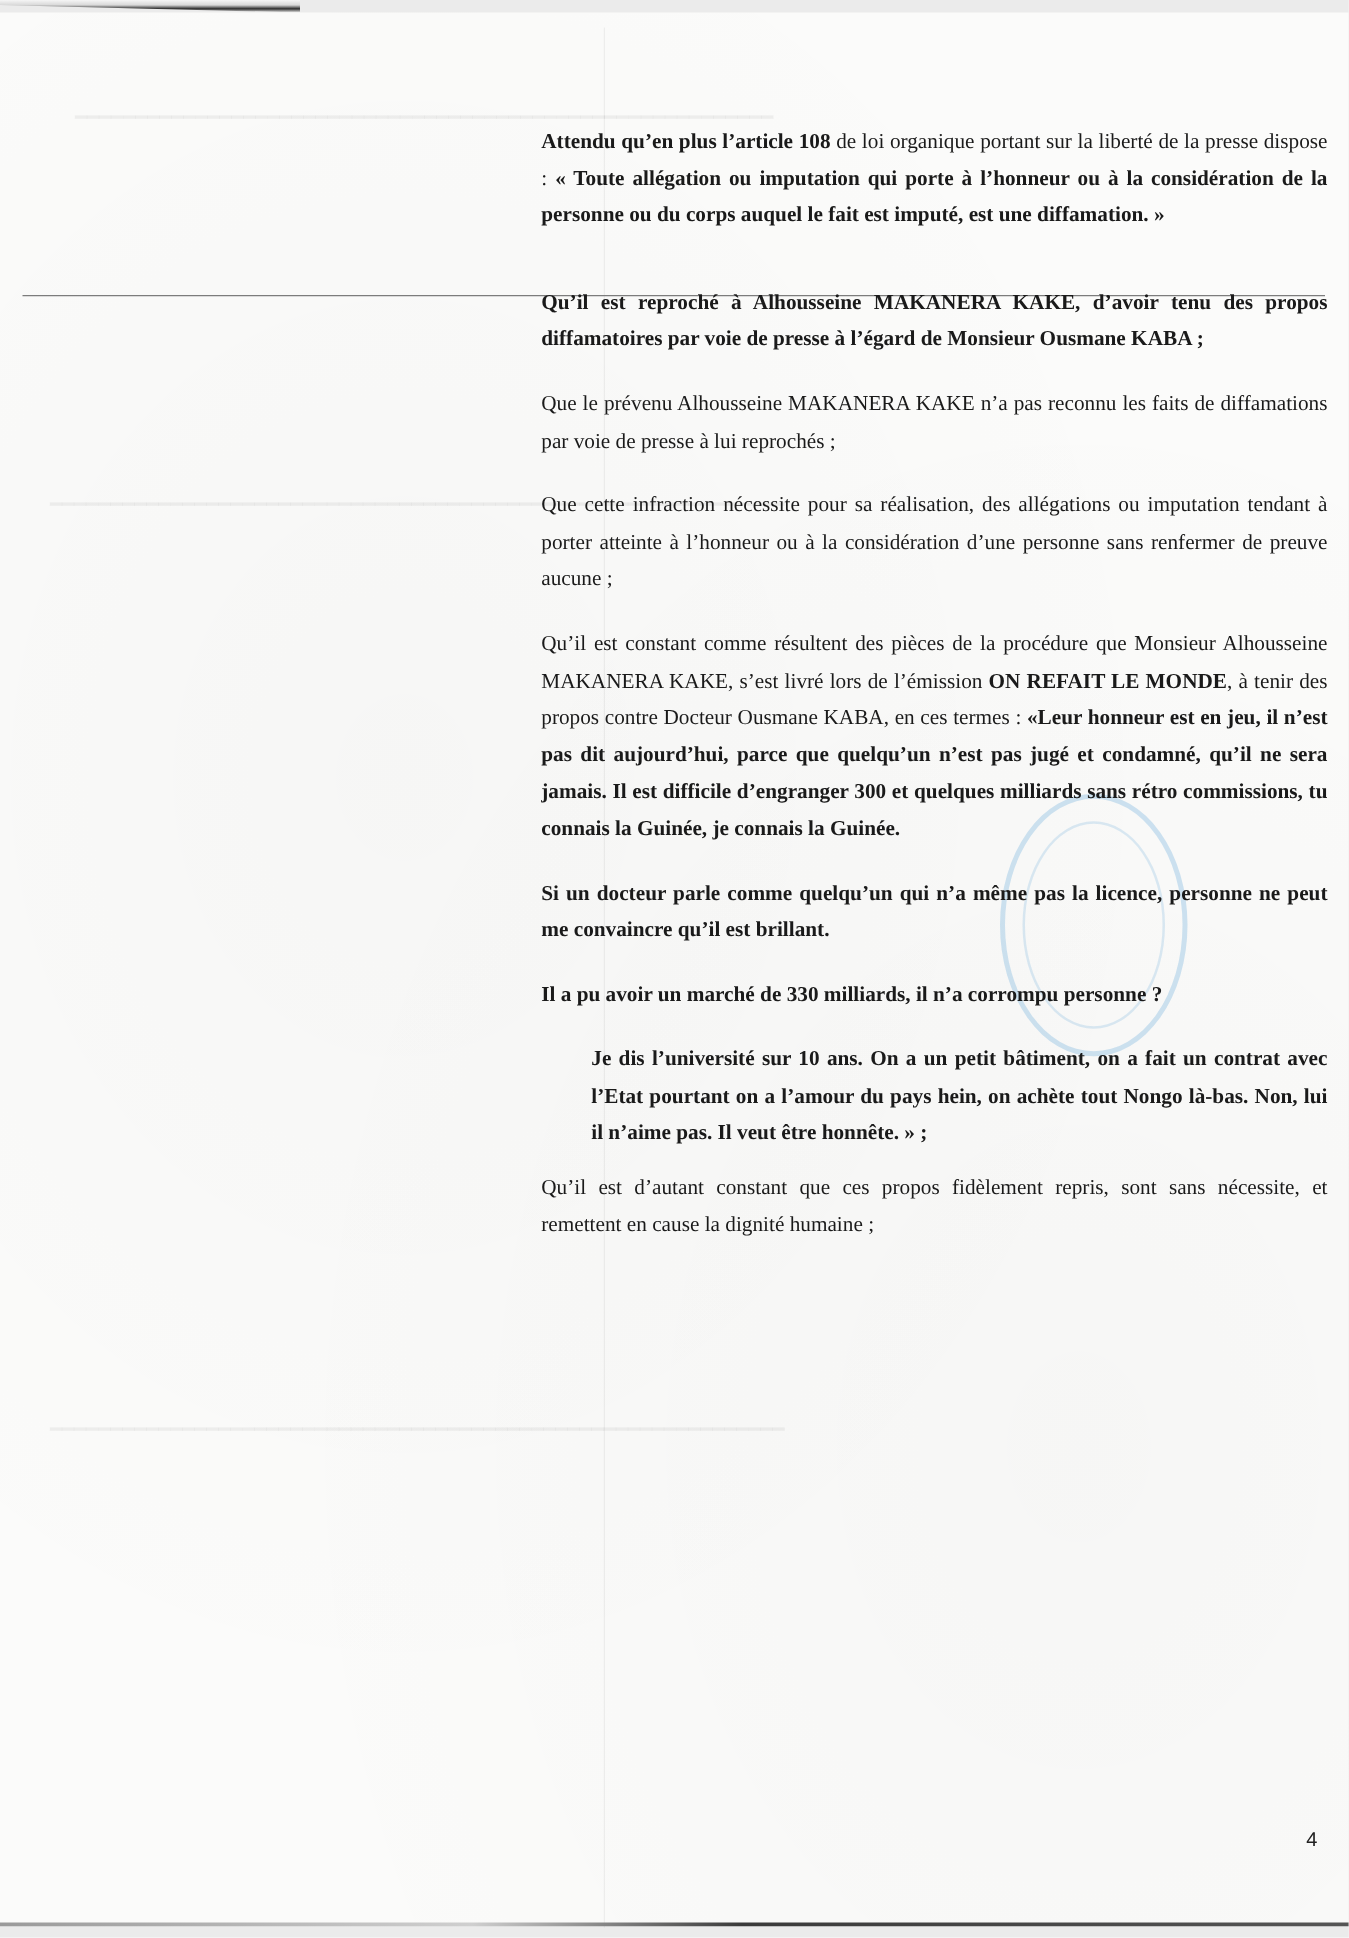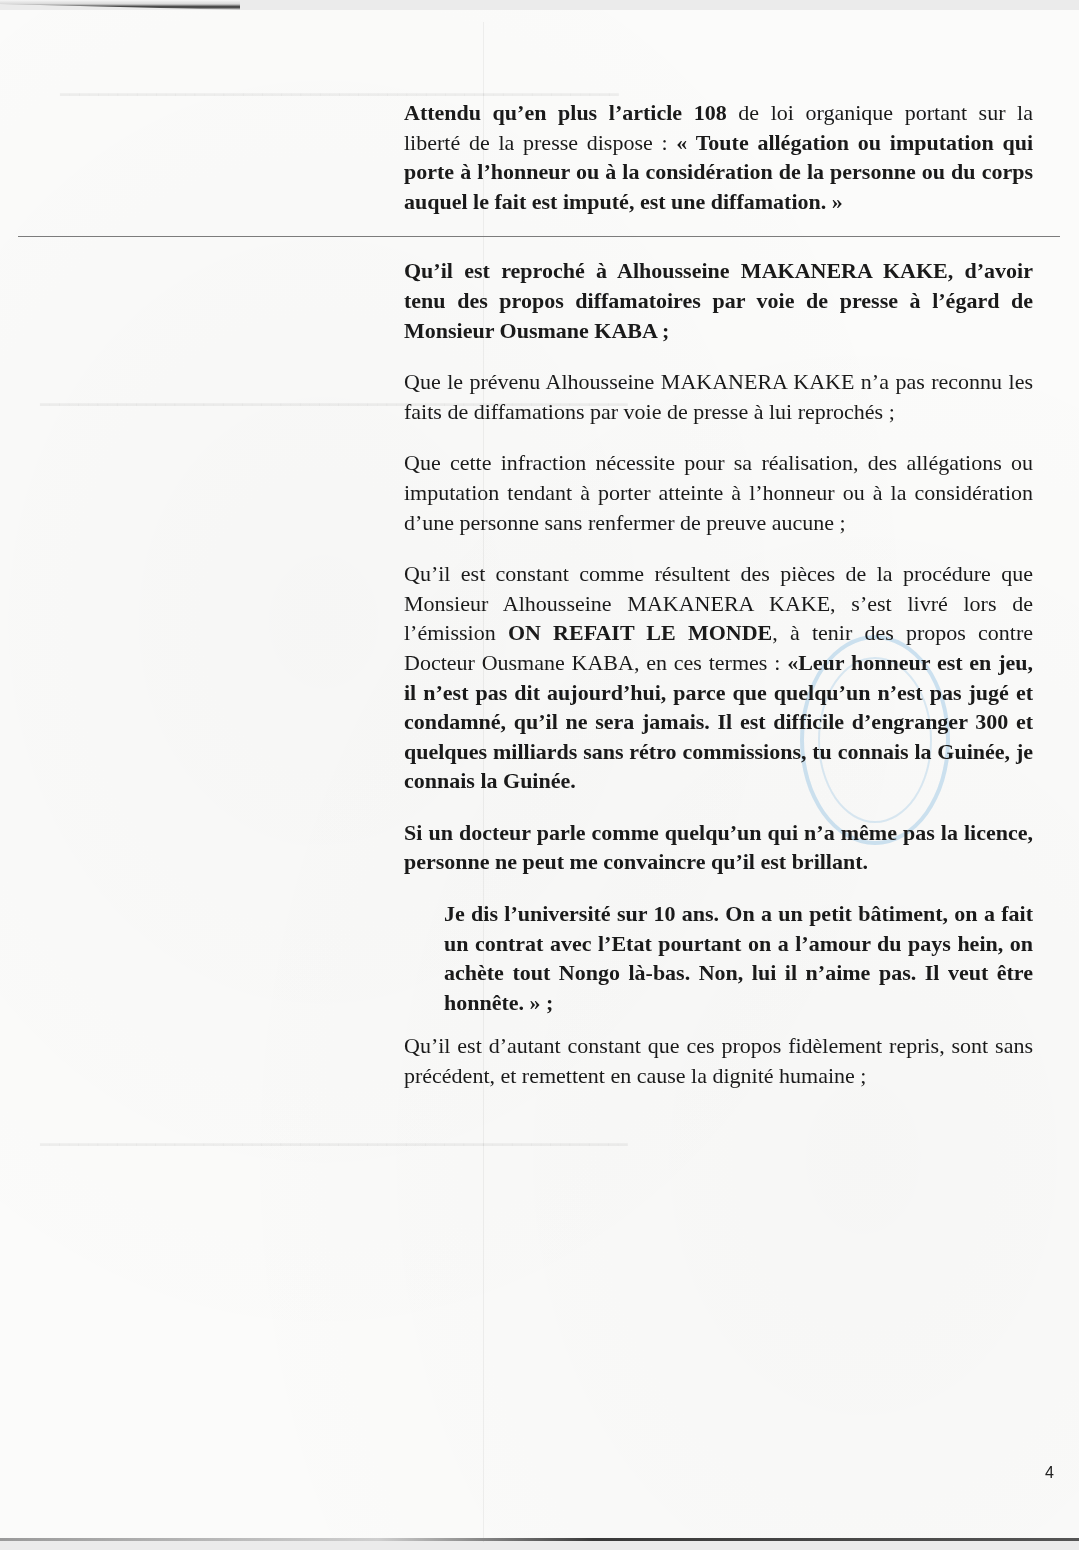--- a/index.html
+++ b/index.html
@@ -83,24 +83,24 @@
       position: absolute;
       left: 14px;
       top: 18px;
       right: 14px;
       bottom: 18px;
       border-radius: 50%;
       border: 2px solid rgba(86,160,215,0.2);
     }
     .content {
       position: absolute;
-      left: 404px;
+      left: 433px;
       top: 88px;
       width: 629px;
-      font-size: 22px;
+      font-size: 17px;
       line-height: 29.6px;
       text-align: justify;
     }
     .content p {
       margin: 0 0 22px 0;
     }
     .b { font-weight: bold; }
     .page-number {
       position: absolute;
       left: 1045px;
@@ -136,25 +136,28 @@
     </p>
     <p>
       <span>Que cette infraction nécessite pour sa réalisation, des allégations ou imputation tendant à porter atteinte à l’honneur ou à la considération d’une personne sans renfermer de preuve aucune ;</span>
     </p>
     <p>
       <span>Qu’il est constant comme résultent des pièces de la procédure que Monsieur Alhousseine MAKANERA KAKE, s’est livré lors de l’émission </span><span class="b">ON REFAIT LE MONDE</span><span>, à tenir des propos contre Docteur Ousmane KABA, en ces termes : </span><span class="b">«Leur honneur est en jeu, il n’est pas dit aujourd’hui, parce que quelqu’un n’est pas jugé et condamné, qu’il ne sera jamais. Il est difficile d’engranger 300 et quelques milliards sans rétro commissions, tu connais la Guinée, je connais la Guinée.</span>
     </p>
     <p>
       <span class="b">Si un docteur parle comme quelqu’un qui n’a même pas la licence, personne ne peut me convaincre qu’il est brillant.</span>
     </p>
+    <p>
+      <span class="b">Il a pu avoir un marché de 330 milliards, il n’a corrompu personne ?</span>
+    </p>
     <p style="margin-bottom:14px;margin-left:40px;">
       <span class="b">Je dis l’université sur 10 ans. On a un petit bâtiment, on a fait un contrat avec l’Etat pourtant on a l’amour du pays hein, on achète tout Nongo là-bas. Non, lui il n’aime pas. Il veut être honnête. » ;</span>
     </p>
     <p>
-      <span>Qu’il est d’autant constant que ces propos fidèlement repris, sont sans précédent, et remettent en cause la dignité humaine ;</span>
+      <span>Qu’il est d’autant constant que ces propos fidèlement repris, sont sans nécessite, et remettent en cause la dignité humaine ;</span>
     </p>
   </div>
 
   <div class="page-number">4</div>
 </div>
 
 <div class="top-shadow"></div>
 <div class="bottom-edge"></div>
 
 </body></html>

